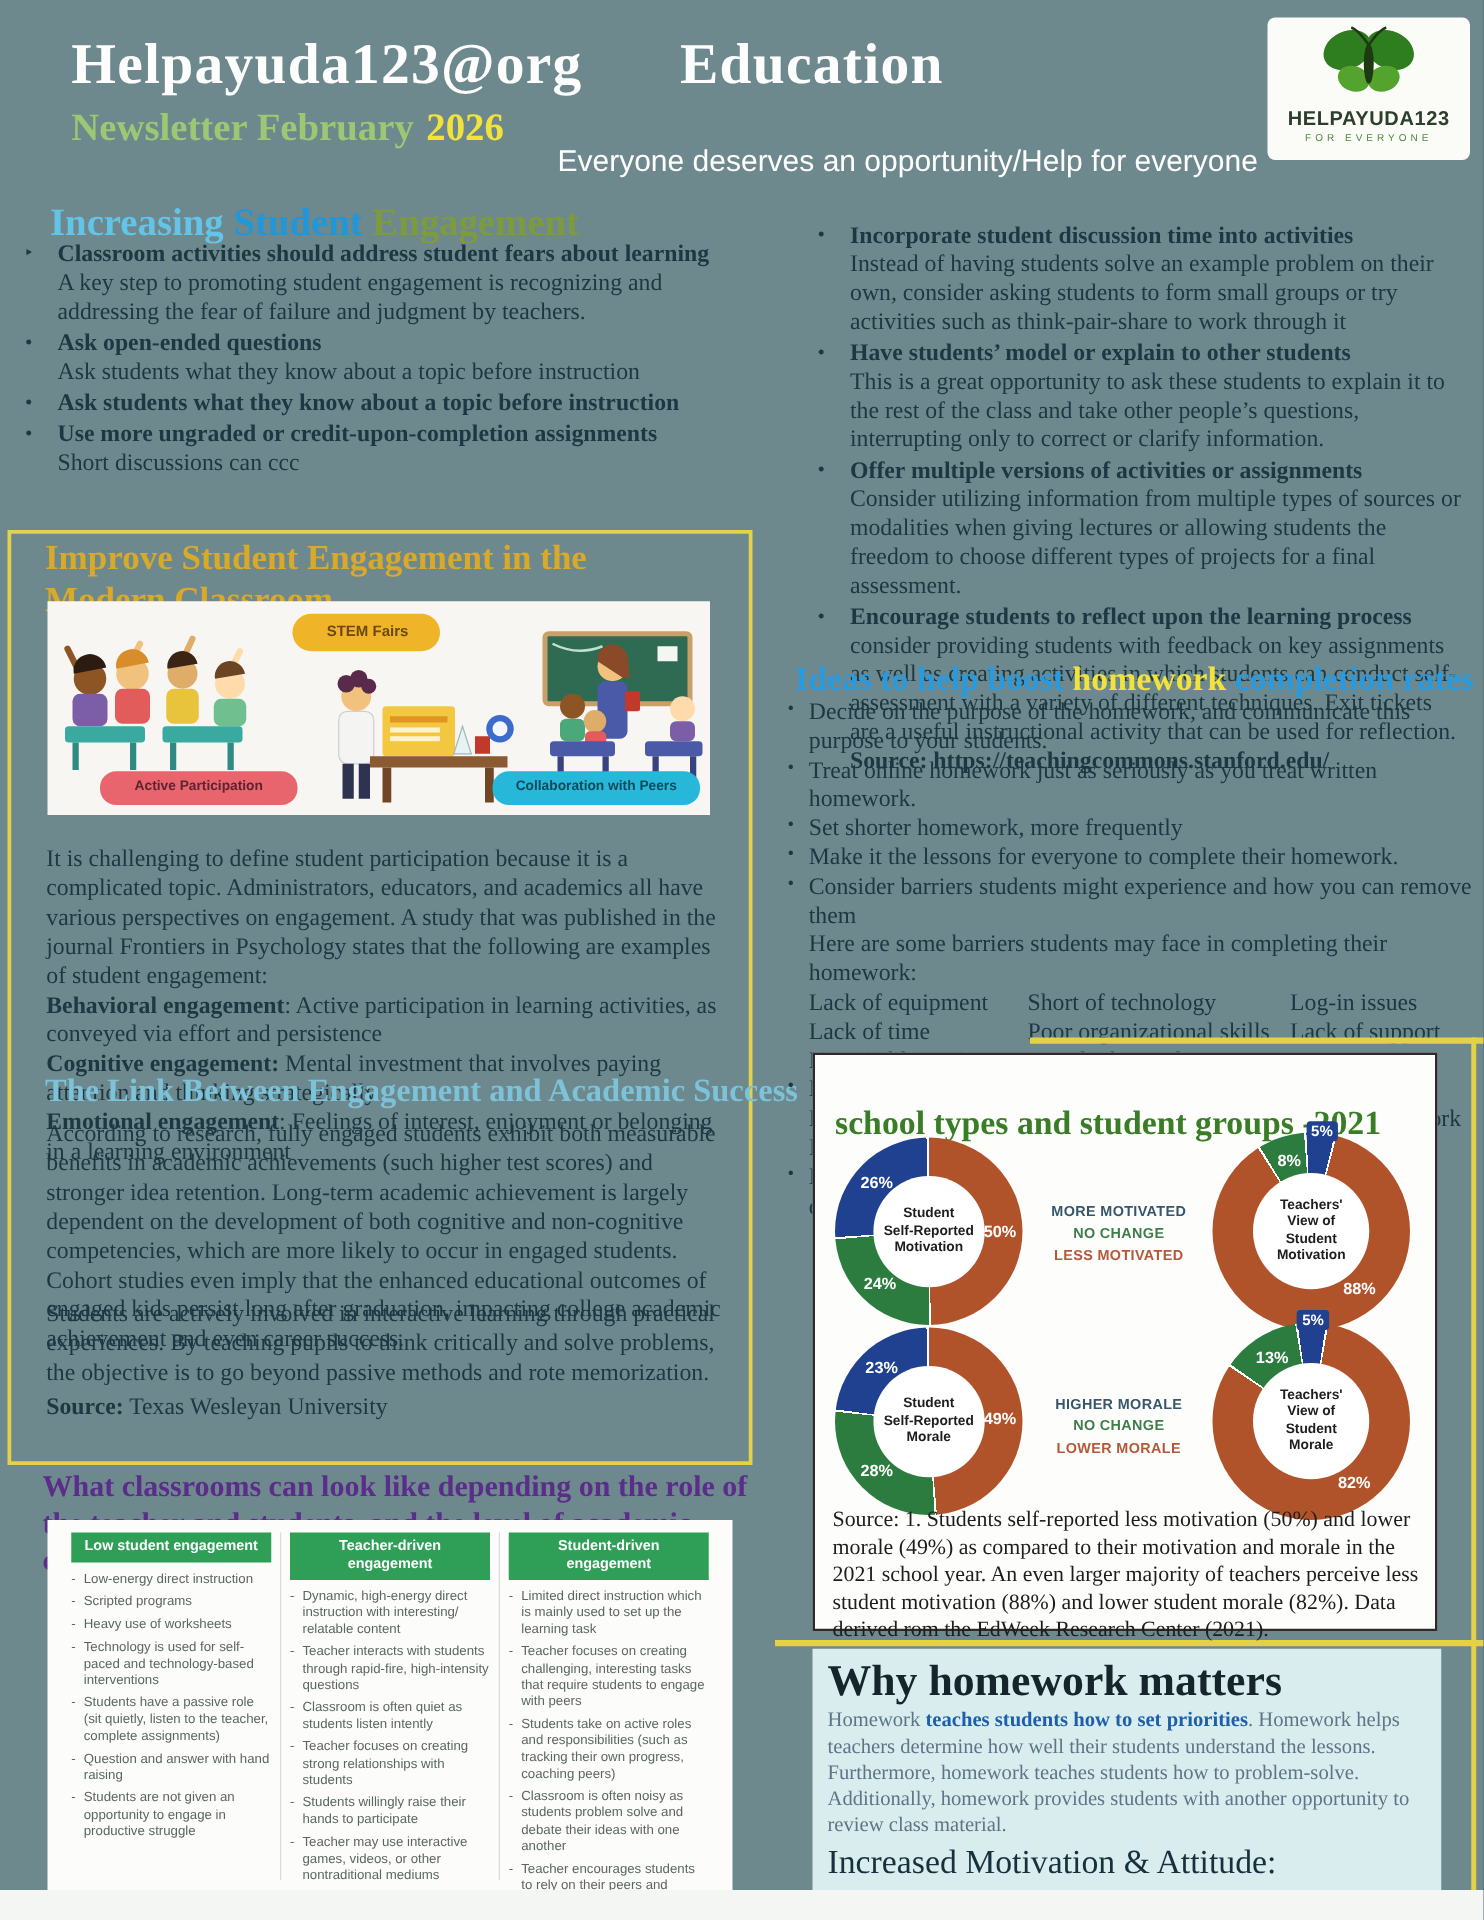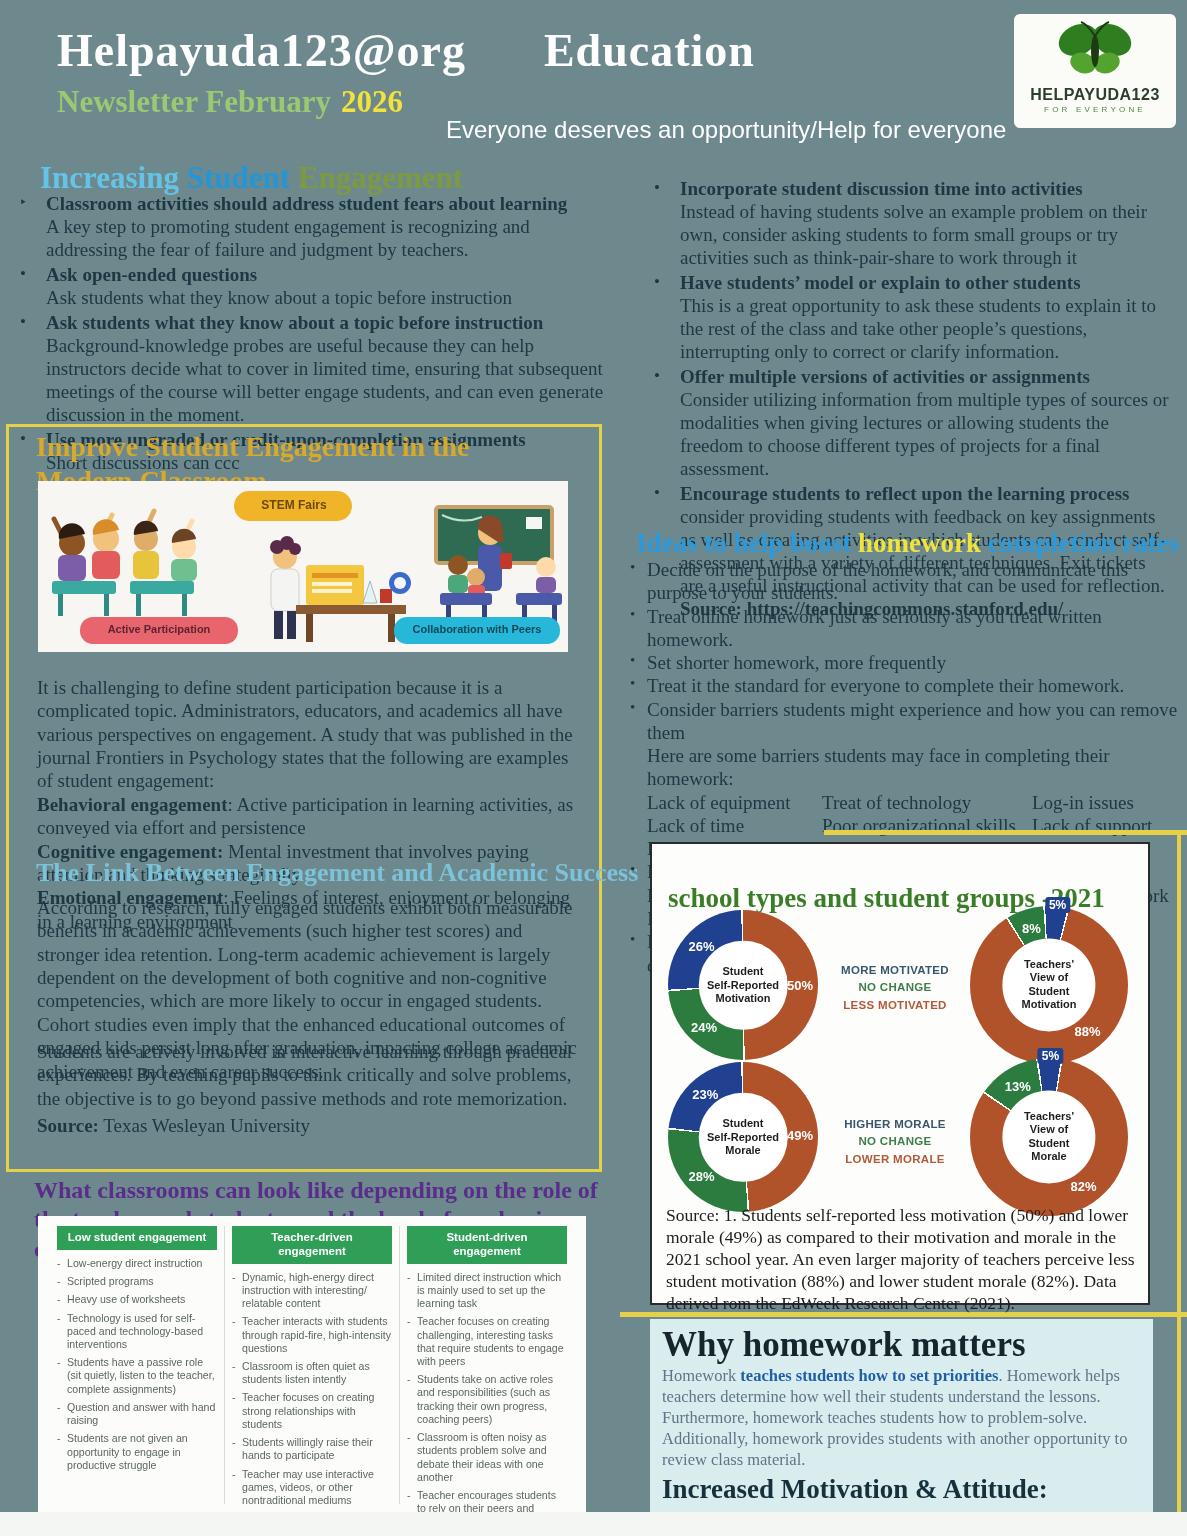--- a/index.html
+++ b/index.html
@@ -101,21 +101,21 @@
   .c-more{color:#37566b;display:block;}
   .c-none{color:#3f7d4a;display:block;}
   .c-less{color:#b2593a;display:block;}
   .csource{position:absolute;left:14px;top:360px;width:470px;font-size:17.5px;line-height:1.26;color:#1d1d1d;}
 
   
   .whybox{left:650px;top:1319px;width:503px;height:193px;background:#d9edef;padding:6px 12px;box-sizing:border-box;overflow:hidden;}
   .whyh{font-size:35px;color:#16242c;margin:0 0 1px 0;font-weight:bold;}
   .whyp{font-size:16.5px;line-height:1.27;color:#5d7587;}
   .whyp .blue{color:#1e5fa8;font-weight:bold;margin-top:20px;}
-  .motiv{font-size:27px;color:#16303c;font-weight:bold;margin-top:3px;font-family:"Liberation Serif",serif;}
+  .motiv{font-size:27px;color:#16303c;font-weight:normal;margin-top:3px;font-family:"Liberation Serif",serif;}
   ul.mlist{list-style:none;margin:3px 0 0 0;padding:0;font-size:18px;line-height:1.45;color:#13242e;font-weight:bold;}
   ul.mlist li{display:flex;}
   ul.mlist .hmark{width:30px;flex:0 0 30px;text-align:center;}
 </style>
 </head>
 <body>
 
 <div class="page">
 
   <div class="abs title">
@@ -150,21 +150,21 @@
       <li>
         <span class="bmark">‣</span>
         <div class="btxt"><span class="btitle">Classroom activities should address student fears about learning</span><span>A key step to promoting student engagement is recognizing and addressing the fear of failure and judgment by teachers.</span></div>
       </li>
       <li>
         <span class="bmark">•</span>
         <div class="btxt"><span class="btitle">Ask open-ended questions</span><span>Ask students what they know about a topic before instruction</span></div>
       </li>
       <li>
         <span class="bmark">•</span>
-        <div class="btxt"><span class="btitle">Ask students what they know about a topic before instruction</span><span>Background-knowledge probes are useful because they can help instructors decide what to cover in limited time, ensuring that subsequent meetings of the course will better engage students, and can even generate discussion in the moment.</span></div>
+        <div class="btxt"><span class="btitle">Ask students what they know about a topic before instruction</span></div>
       </li>
       <li>
         <span class="bmark">•</span>
         <div class="btxt"><span class="btitle">Use more ungraded or credit-upon-completion assignments</span><span>Short discussions can ccc</span></div>
       </li>
     </ul>
 
   <ul class="abs blist l-right">
       <li>
         <span class="bmark">•</span>
@@ -398,31 +398,31 @@
       </li>
       <li>
         <span class="hmark">•</span>
         <div class="hsub">
           <div>Set shorter homework, more frequently</div>
         </div>
       </li>
       <li>
         <span class="hmark">•</span>
         <div class="hsub">
-          <div>Treat it the standard for everyone to complete their homework.</div>
+          <div>Make it the lessons for everyone to complete their homework.</div>
         </div>
       </li>
       <li>
         <span class="hmark">•</span>
         <div class="hsub">
           <div>Consider barriers students might experience and how you can remove them</div>
           <div>Here are some barriers students may face in completing their homework:</div>
           <div class="hcols">
             <span>Lack of equipment</span>
-            <span>Treat of technology</span>
+            <span>Short of technology</span>
             <span>Log-in issues</span>
           </div>
           <div class="hcols">
             <span>Lack of time</span>
             <span>Poor organizational skills</span>
             <span>Lack of support</span>
           </div>
           <div>No suitable environment to do the work</div>
         </div>
       </li>

